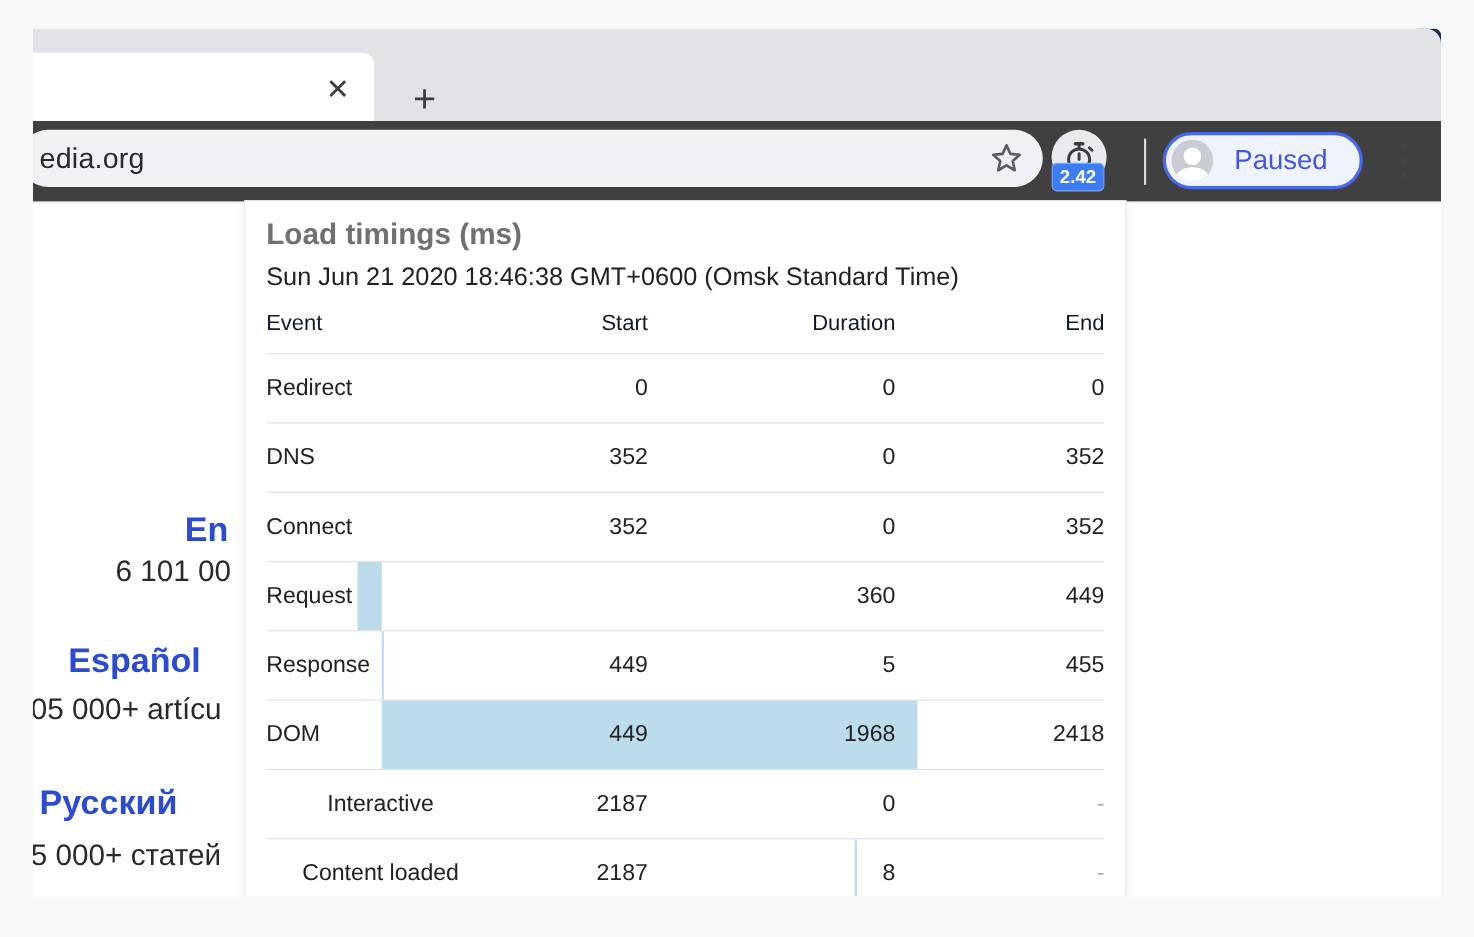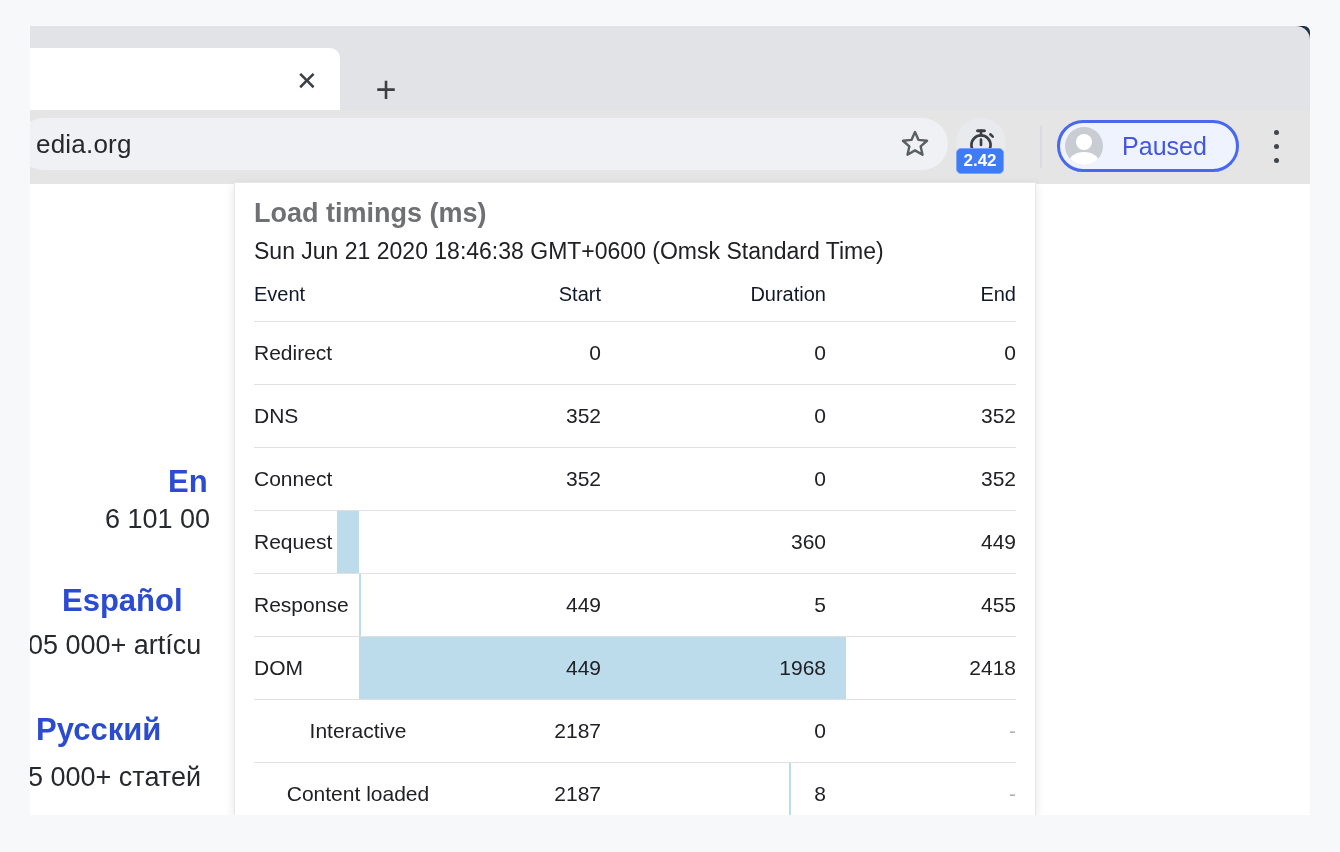--- a/index.html
+++ b/index.html
@@ -29,21 +29,21 @@
     width:30px;height:30px;display:flex;align-items:center;justify-content:center;
     font-size:26px;color:#3c4043;cursor:pointer;line-height:1;
   }
   .newtab-btn{
     position:absolute;left:330px;top:46px;width:52px;height:36px;
     display:flex;align-items:center;justify-content:center;
     font-size:36px;font-weight:400;color:#3c4043;cursor:pointer;line-height:1;
   }
   .toolbar{
     position:absolute;left:0;top:84px;width:1280px;height:73px;
-    background:#e5e5e5;border-bottom:1px solid #e4e6e9;
+    background:#404040;border-bottom:1px solid #e4e6e9;
   }
   .omnibox{
     position:absolute;left:-12px;top:8px;width:930px;height:52px;
     background:#eff1f4;border-radius:26px;display:flex;align-items:center;
   }
   .url-text{
     margin-left:18px;font-size:26px;color:#26282b;letter-spacing:.2px;
   }
   .star{
     position:absolute;right:16px;top:50%;transform:translateY(-50%);
@@ -90,21 +90,21 @@
   .frag.link{color:#2b4bd0;font-weight:bold;font-size:31px;cursor:pointer;}
   .frag.count{color:#26292d;font-size:27px;}
   .frag-0{left:138px;top:280px;}
   .frag-1{left:55px;top:320px;margin-left:20px;}
   .frag-2{left:32px;top:399px;}
   .frag-3{left:-2px;top:446px;}
   .frag-4{left:6px;top:528px;}
   .frag-5{left:-2px;top:578px;}
   
   .popup{
-    position:absolute;left:204px;top:156px;width:802px;height:633px;
+    position:absolute;left:192px;top:156px;width:802px;height:633px;
     background:#ffffff;border:1px solid #e7e7e7;border-bottom:none;
     box-shadow:0 3px 10px rgba(0,0,0,.10);box-sizing:border-box;
     padding:0 19px;z-index:20;overflow:hidden;
   }
   .popup-title{
     margin-top:15px;font-size:27px;font-weight:bold;color:#6e7073;
   }
   .popup-date{
     margin-top:9px;font-size:23px;color:#202124;
   }

